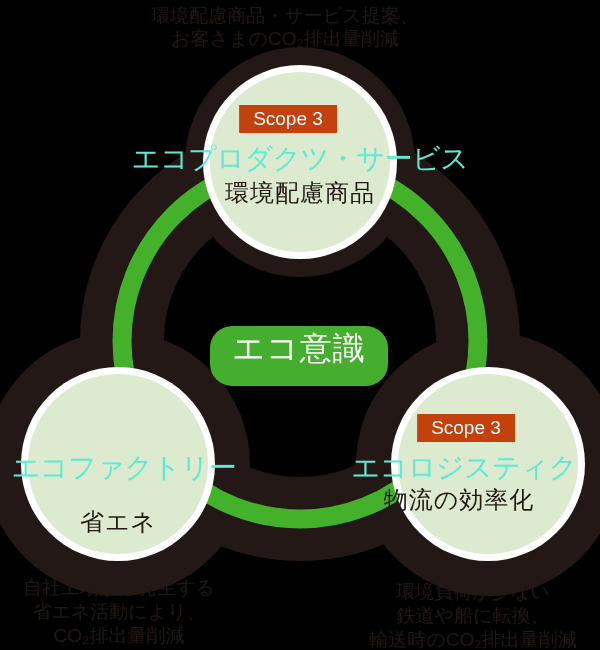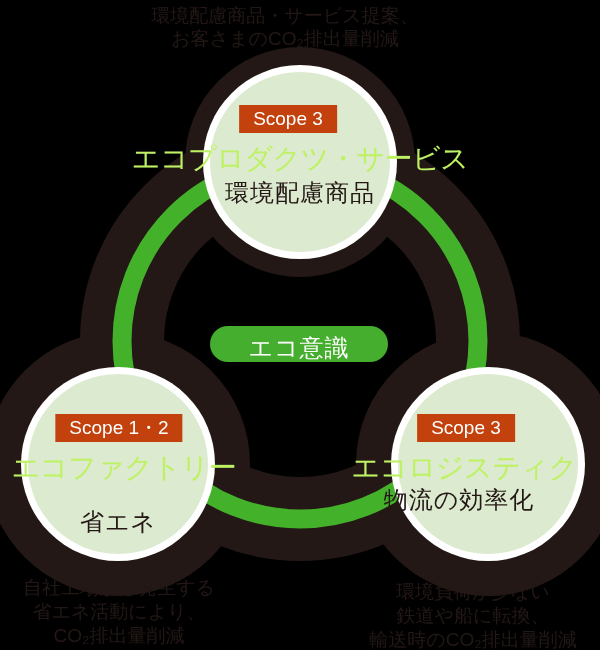--- a/index.html
+++ b/index.html
@@ -4,29 +4,29 @@
 <style>
   html,body{margin:0;padding:0;background:#000;}
   .stage{
     position:relative;width:600px;height:650px;background:#000;overflow:hidden;
     font-family:"Liberation Sans","DejaVu Sans",sans-serif;font-weight:400;border-radius:26px;
   }
   .stage svg{position:absolute;left:0;top:0;}
   .abs{position:absolute;transform:translateX(-50%);white-space:nowrap;}
   .caption{color:#231815;font-size:19px;line-height:23px;text-align:center;}
   .caption-bottom{line-height:24px;}
-  .node-title{color:#bef264;font-size:28px;letter-spacing:-0.5px;}
+  .node-title{color:#5eead4;font-size:28px;letter-spacing:-0.5px;}
   .node-subtitle{color:#231815;font-size:24px;letter-spacing:1px;}
   .badge{
     background:#c2410c;color:#fff;font-size:19px;line-height:28px;
     padding:0 14px;display:inline-block;
   }
   .pill{
-    position:absolute;left:210px;top:326px;width:178px;height:36px;
-    background:#45ae2e;border-radius:22px;color:#fff;font-size:24px;
+    position:absolute;left:210px;top:326px;width:178px;height:60px;
+    background:#45ae2e;border-radius:22px;color:#fff;font-size:32px;
     letter-spacing:1px;text-align:center;line-height:44px;
   }
 </style>
 </head>
 <body>
 
 <div class="stage">
 
   <svg width="600" height="650" viewBox="0 0 600 650">
 
@@ -54,23 +54,20 @@
   </div>
 
   <div class="abs" style="left:288px;top:105px;">
     <span class="badge">Scope 3</span>
   </div>
   <div class="abs node-title" style="left:300px;top:140px;">エコプロダクツ・サービス</div>
   <div class="abs node-subtitle" style="left:300px;top:177px;">環境配慮商品</div>
 
   <div class="pill">エコ意識</div>
 
-  <div class="abs" style="left:119px;top:414px;">
-    <span class="badge">Scope 1・2</span>
-  </div>
   <div class="abs node-title" style="left:124px;top:449px;">エコファクトリー</div>
   <div class="abs node-subtitle" style="left:118px;top:506px;">省エネ</div>
 
   <div class="abs" style="left:466px;top:414px;">
     <span class="badge">Scope 3</span>
   </div>
   <div class="abs node-title" style="left:464px;top:449px;">エコロジスティク</div>
   <div class="abs node-subtitle" style="left:459px;top:484px;">物流の効率化</div>
 
   <div class="abs caption caption-bottom" style="left:119px;top:576px;">

